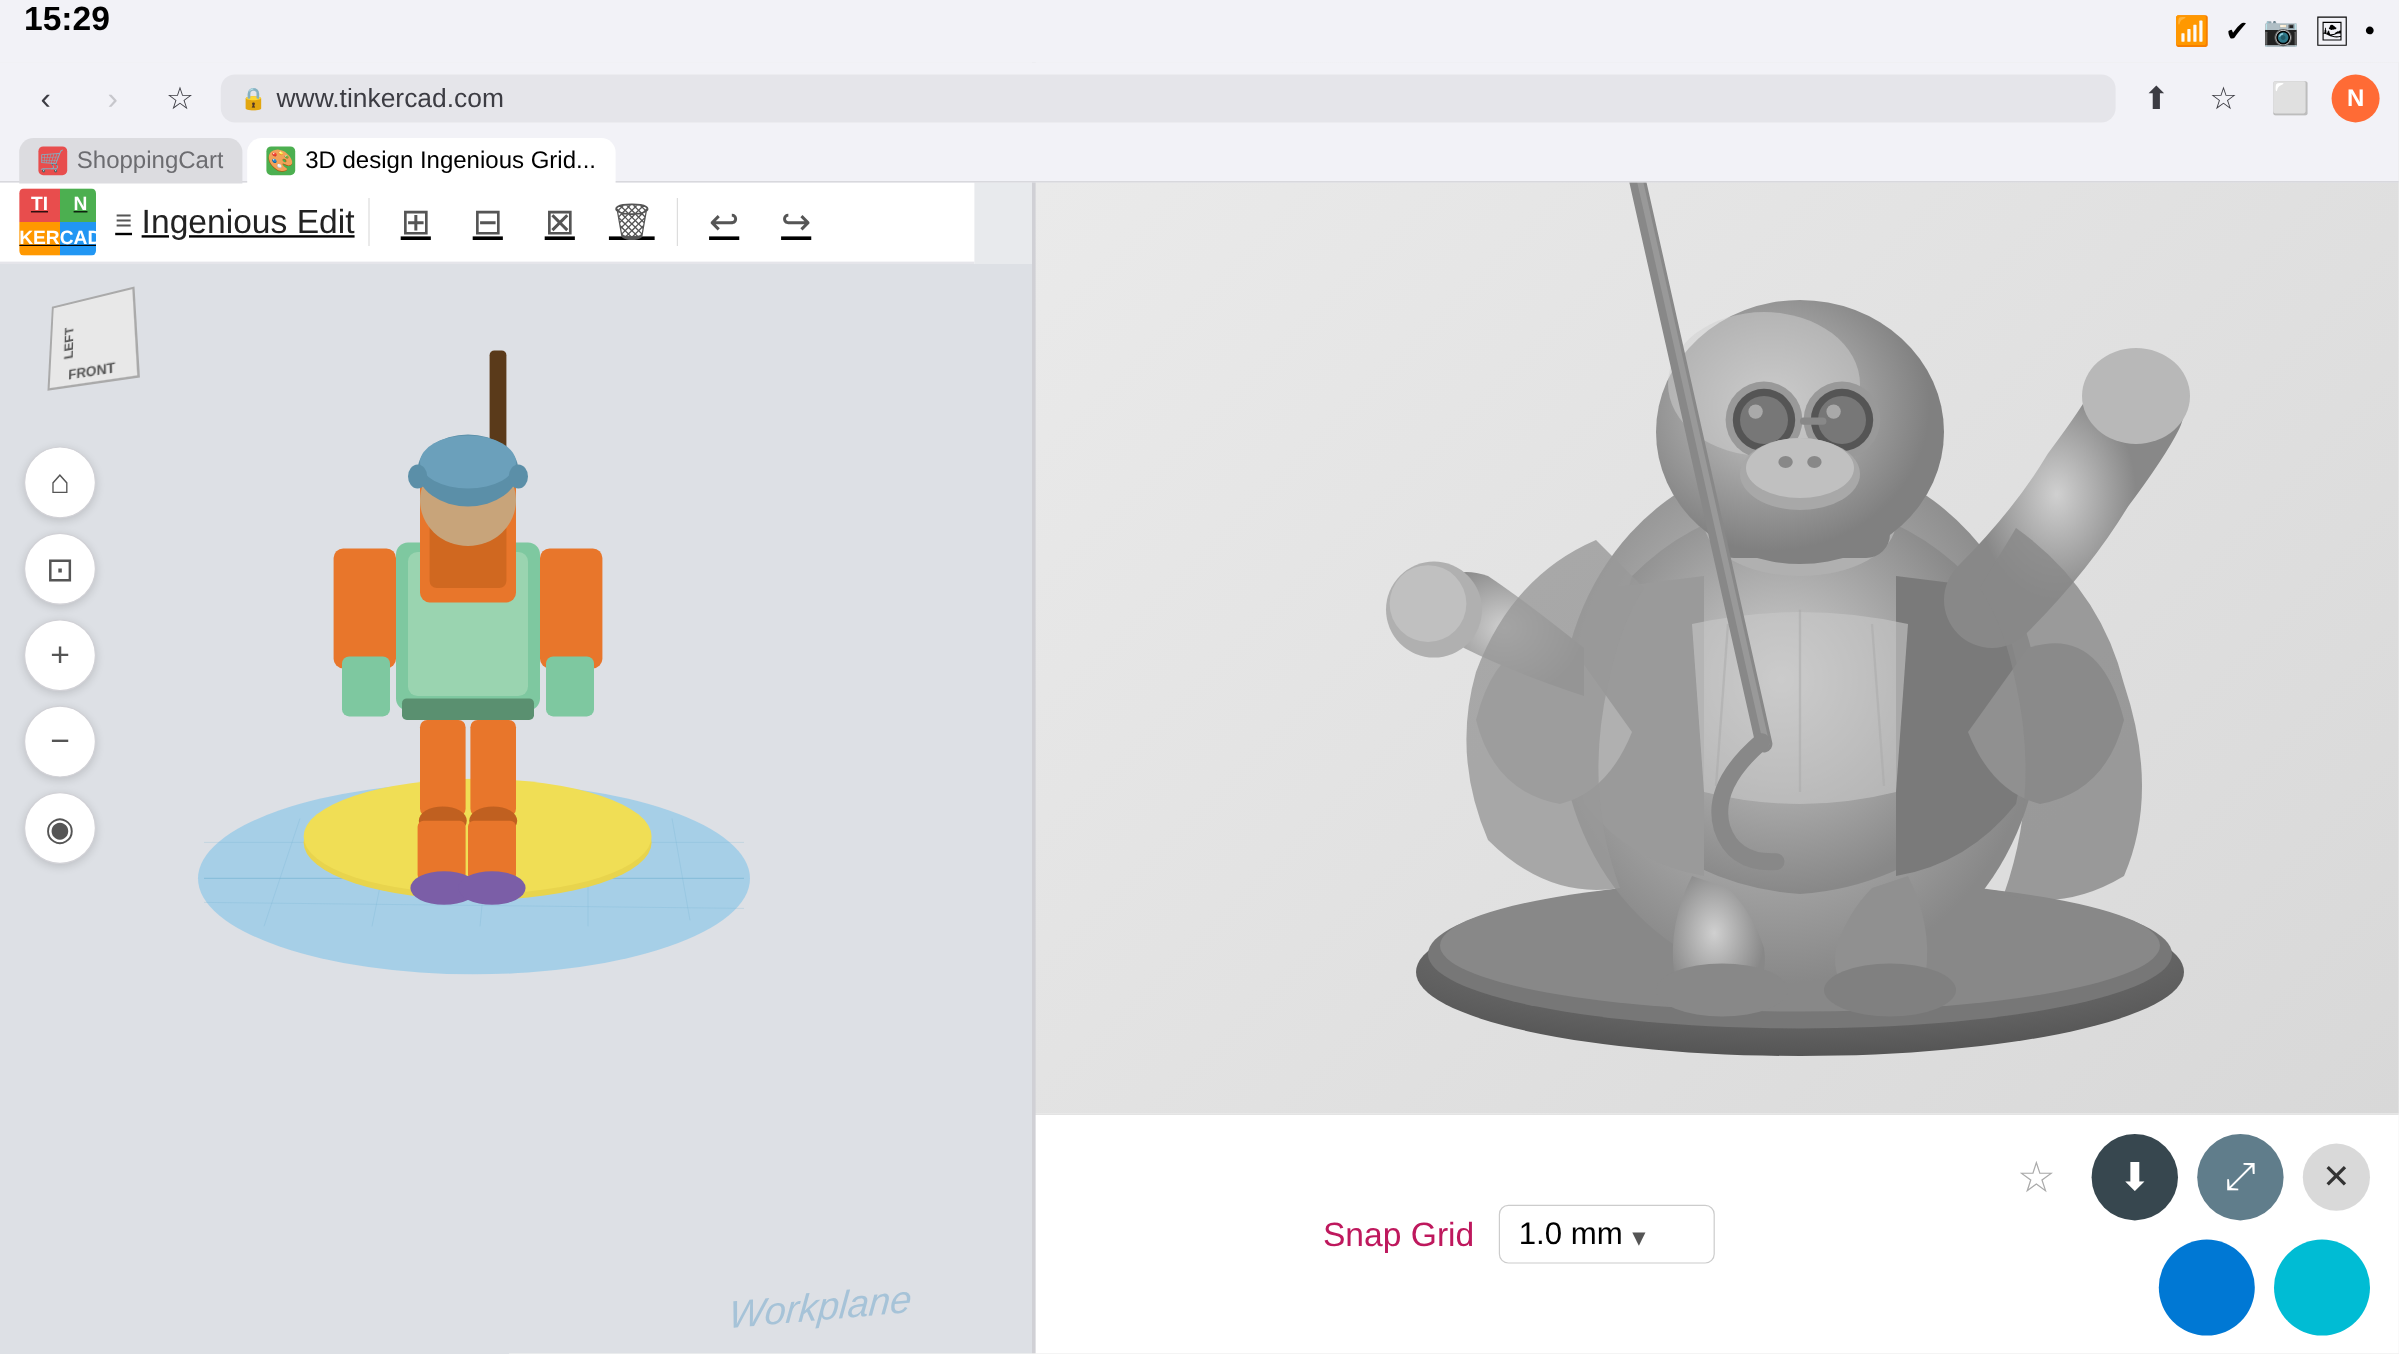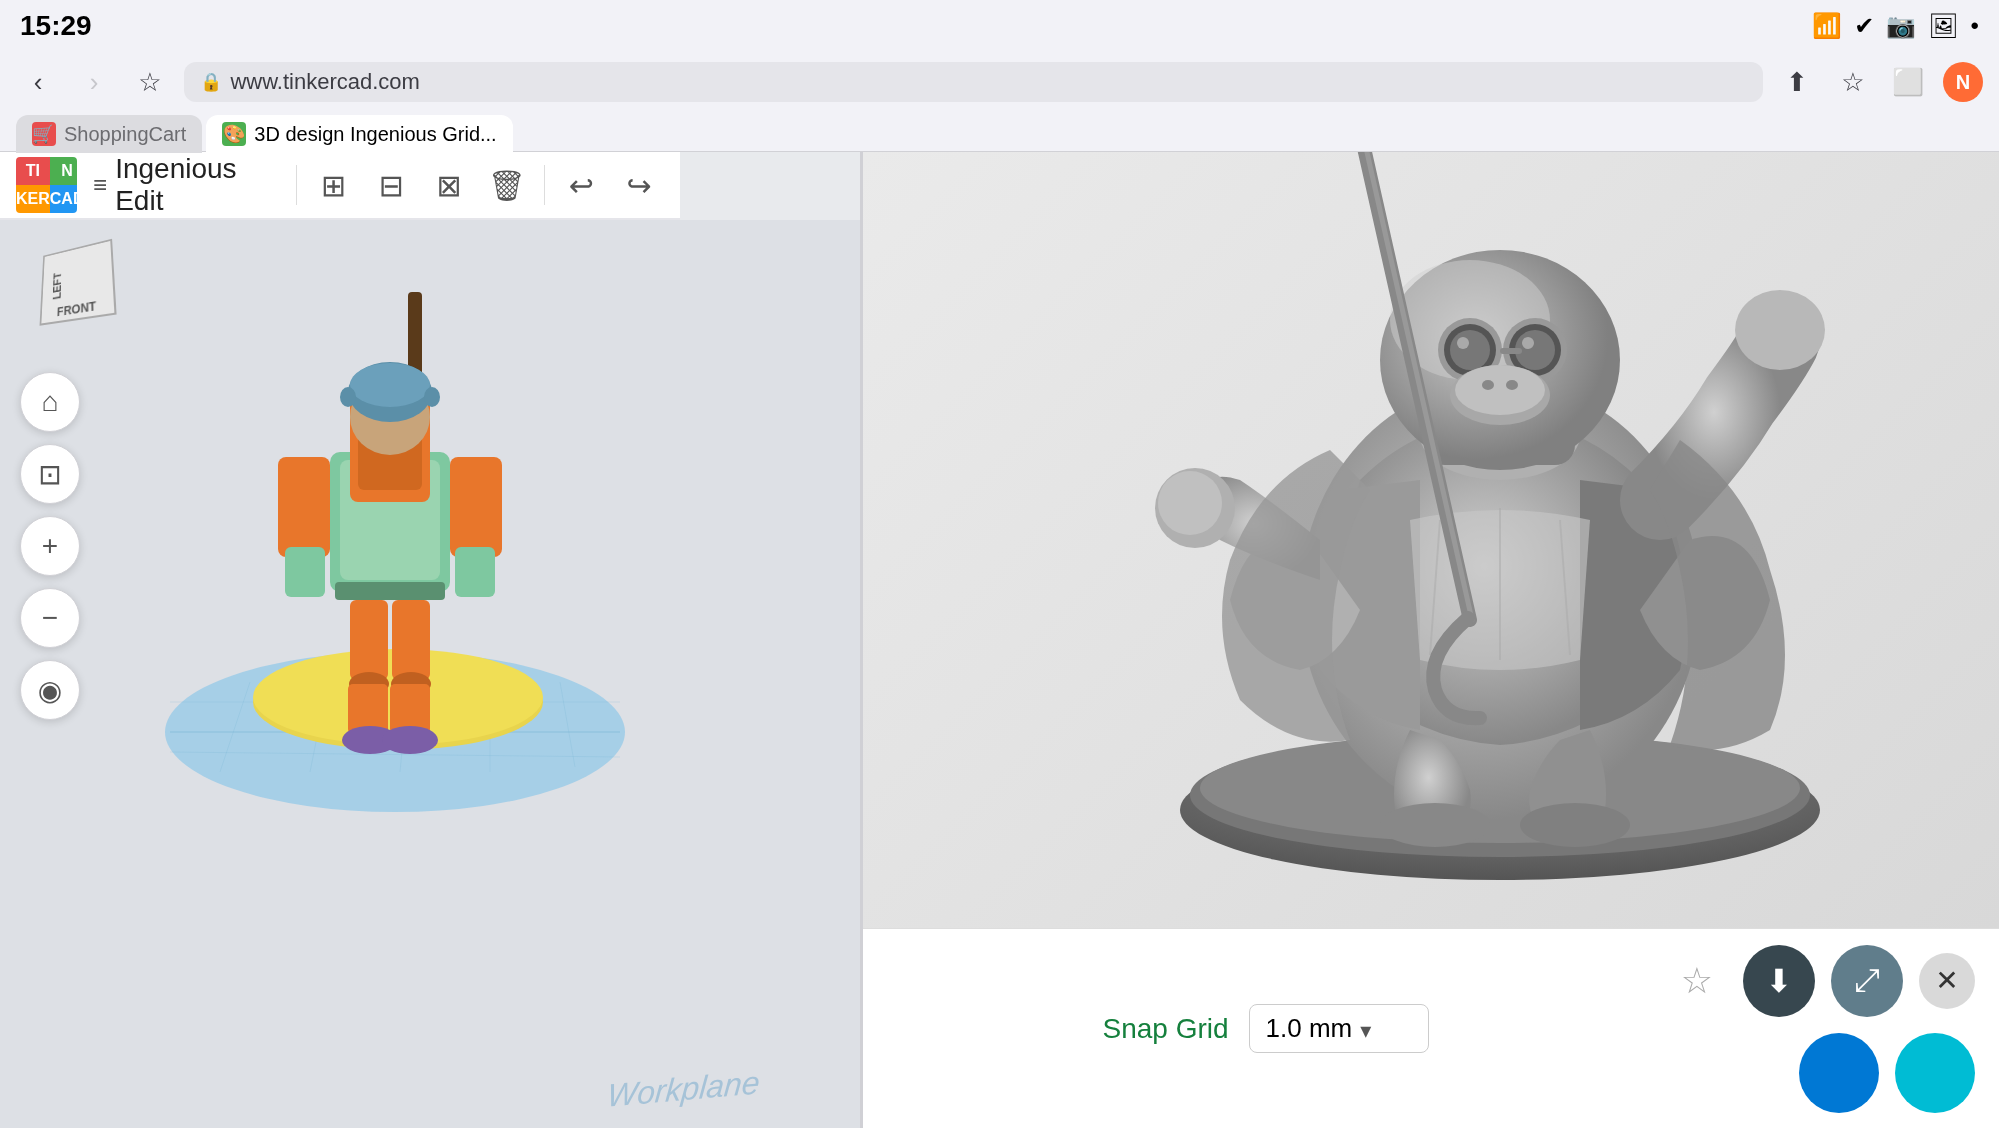--- a/index.html
+++ b/index.html
@@ -12,21 +12,20 @@
       position: relative;
     }
 
     
     .status-bar {
       position: absolute;
       top: 0; left: 0; right: 0;
       height: 52px;
       background: #f2f2f7;
       display: flex;
-      align-items: center;
       justify-content: space-between;
       padding: 0 20px;
       z-index: 100;
     }
     .status-bar-left {
       font-size: 28px;
       font-weight: 600;
       color: #000;
     }
     .status-bar-right {
@@ -128,29 +127,30 @@
       flex: 1;
       white-space: nowrap;
       overflow: hidden;
       text-overflow: ellipsis;
     }
 
     
     .tinkercad-toolbar {
       position: absolute;
       top: 152px; left: 0;
-      width: 680px;
+      width: 812px;
       height: 68px;
       background: white;
       border-bottom: 2px solid #e5e5ea;
       display: flex;
       align-items: center;
       padding: 0 16px;
       gap: 8px;
       z-index: 80;
+      text-decoration: underline;
     }
     .logo-cell {
       display: flex;
       align-items: center;
       justify-content: center;
       font-size: 16px;
       font-weight: 900;
       color: white;
     }
     .logo-t { background: #e84d4d; }
@@ -262,21 +262,21 @@
       border-top: 1px solid #ddd;
       display: flex;
       align-items: center;
       padding: 0 24px;
       gap: 20px;
       z-index: 60;
     }
 
     .snap-grid-label {
       font-size: 28px;
-      color: #15803d;
+      color: #be185d;
       font-weight: 500;
     }
     .snap-grid-input {
       display: flex;
       align-items: flex-end;
       gap: 8px;
       background: white;
       border: 1px solid #ccc;
       border-radius: 8px;
       padding: 8px 16px;

